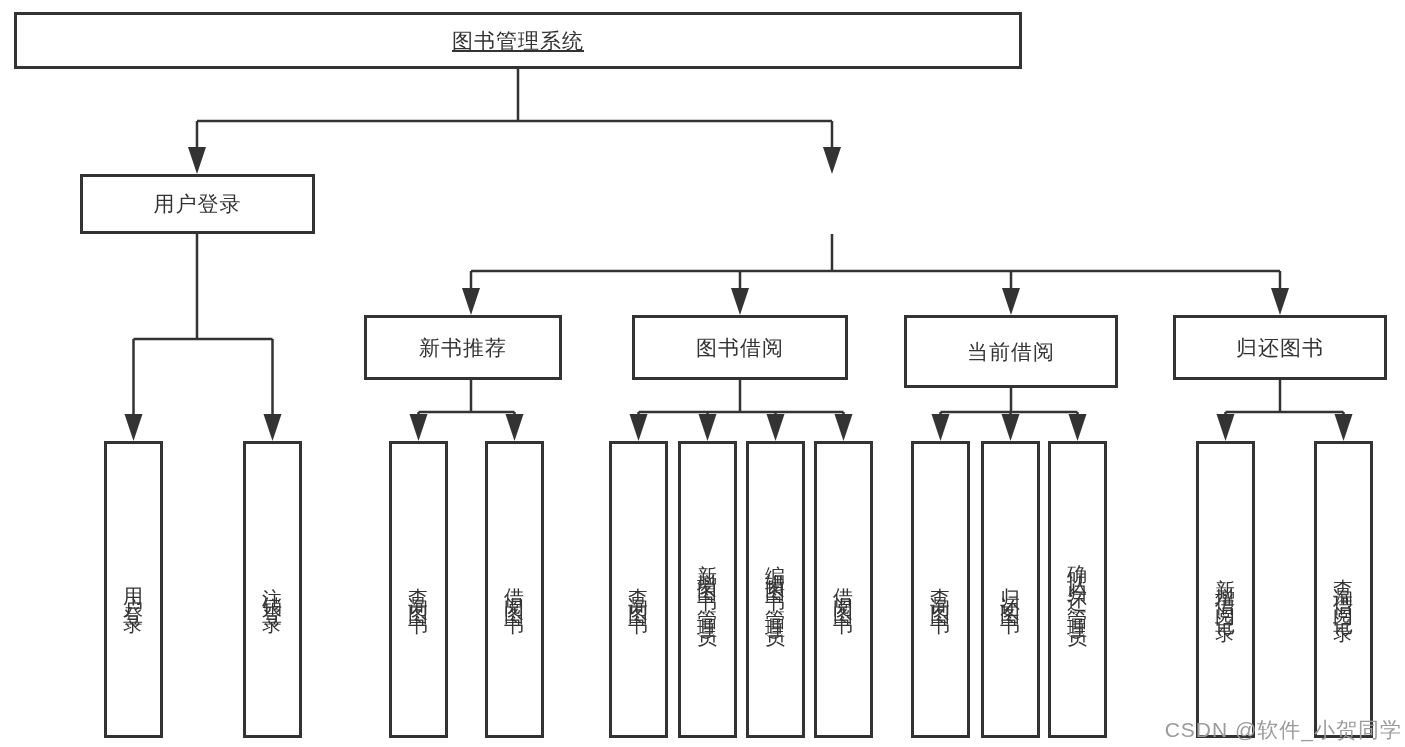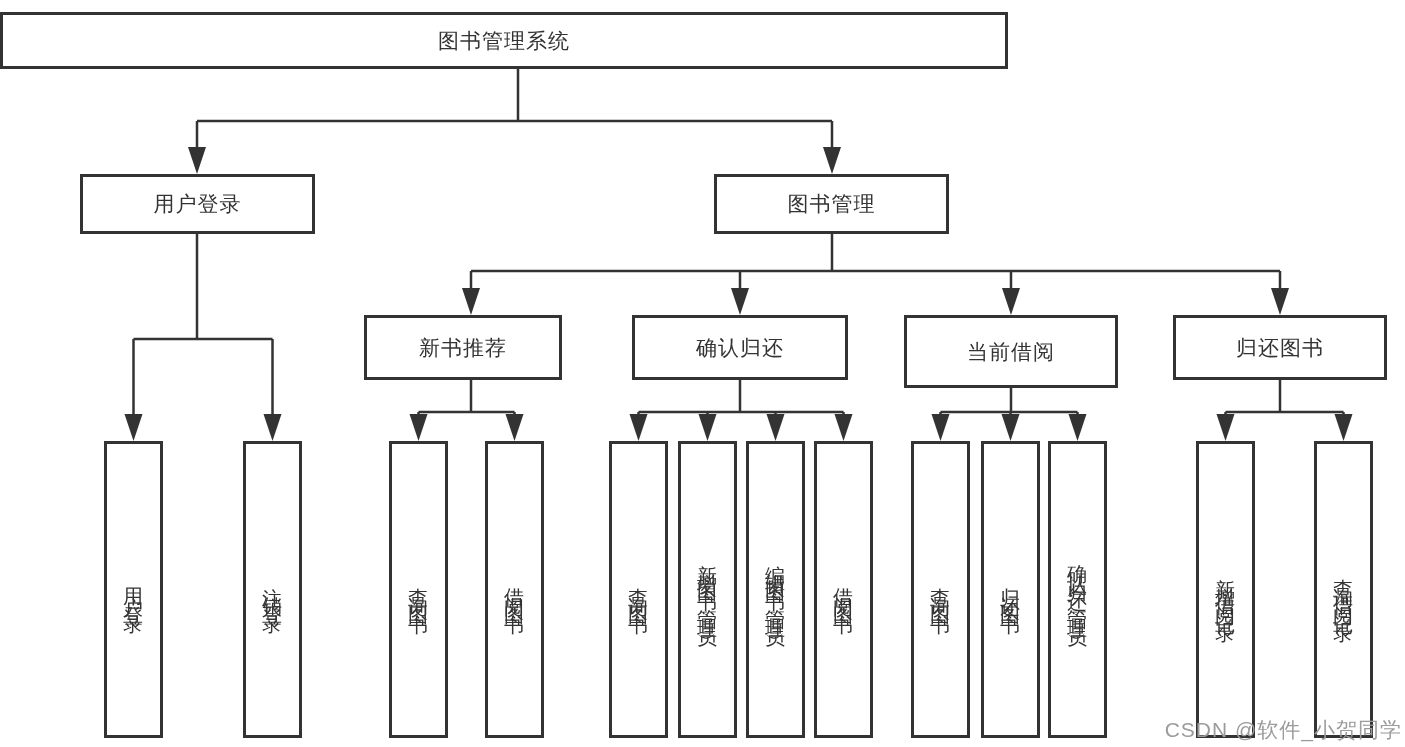--- a/index.html
+++ b/index.html
@@ -97,27 +97,26 @@
       <polygon class="ahead" points="1068.5,414 1086.5,414 1077.5,441"></polygon>
     </g>
 
     <g>
       <path class="cline" d="M1280 380 V412 M1225.5 412 H1343.5 M1225.5 412 V414 M1343.5 412 V414"></path>
       <polygon class="ahead" points="1216.5,414 1234.5,414 1225.5,441"></polygon>
       <polygon class="ahead" points="1334.5,414 1352.5,414 1343.5,441"></polygon>
     </g>
   </svg>
 
-  <div class="box h-box" style="left:0; top:12px; width:1008px; height:57px;">图书管理系统</div>
+  <div class="box h-box" style="left:14px; top:12px; width:1008px; height:57px;text-decoration:underline;">图书管理系统</div>
 
   <div class="box h-box" style="left:80px; top:174px; width:235px; height:60px;">用户登录</div>
-  <div class="box h-box" style="left:714px; top:174px; width:235px; height:60px;">图书管理</div>
 
   <div class="box h-box" style="left:364px; top:315px; width:198px; height:65px;">新书推荐</div>
-  <div class="box h-box" style="left:632px; top:315px; width:216px; height:65px;">确认归还</div>
+  <div class="box h-box" style="left:632px; top:315px; width:216px; height:65px;">图书借阅</div>
   <div class="box h-box" style="left:904px; top:315px; width:214px; height:73px;">当前借阅</div>
   <div class="box h-box" style="left:1173px; top:315px; width:214px; height:65px;">归还图书</div>
 
   <div class="box leaf" style="left:104px; top:441px; width:59px; height:297px;">
     <span class="vtext">用户登录</span>
   </div>
   <div class="box leaf" style="left:243px; top:441px; width:59px; height:297px;">
     <span class="vtext">注销登录</span>
   </div>
   <div class="box leaf" style="left:389px; top:441px; width:59px; height:297px;">

